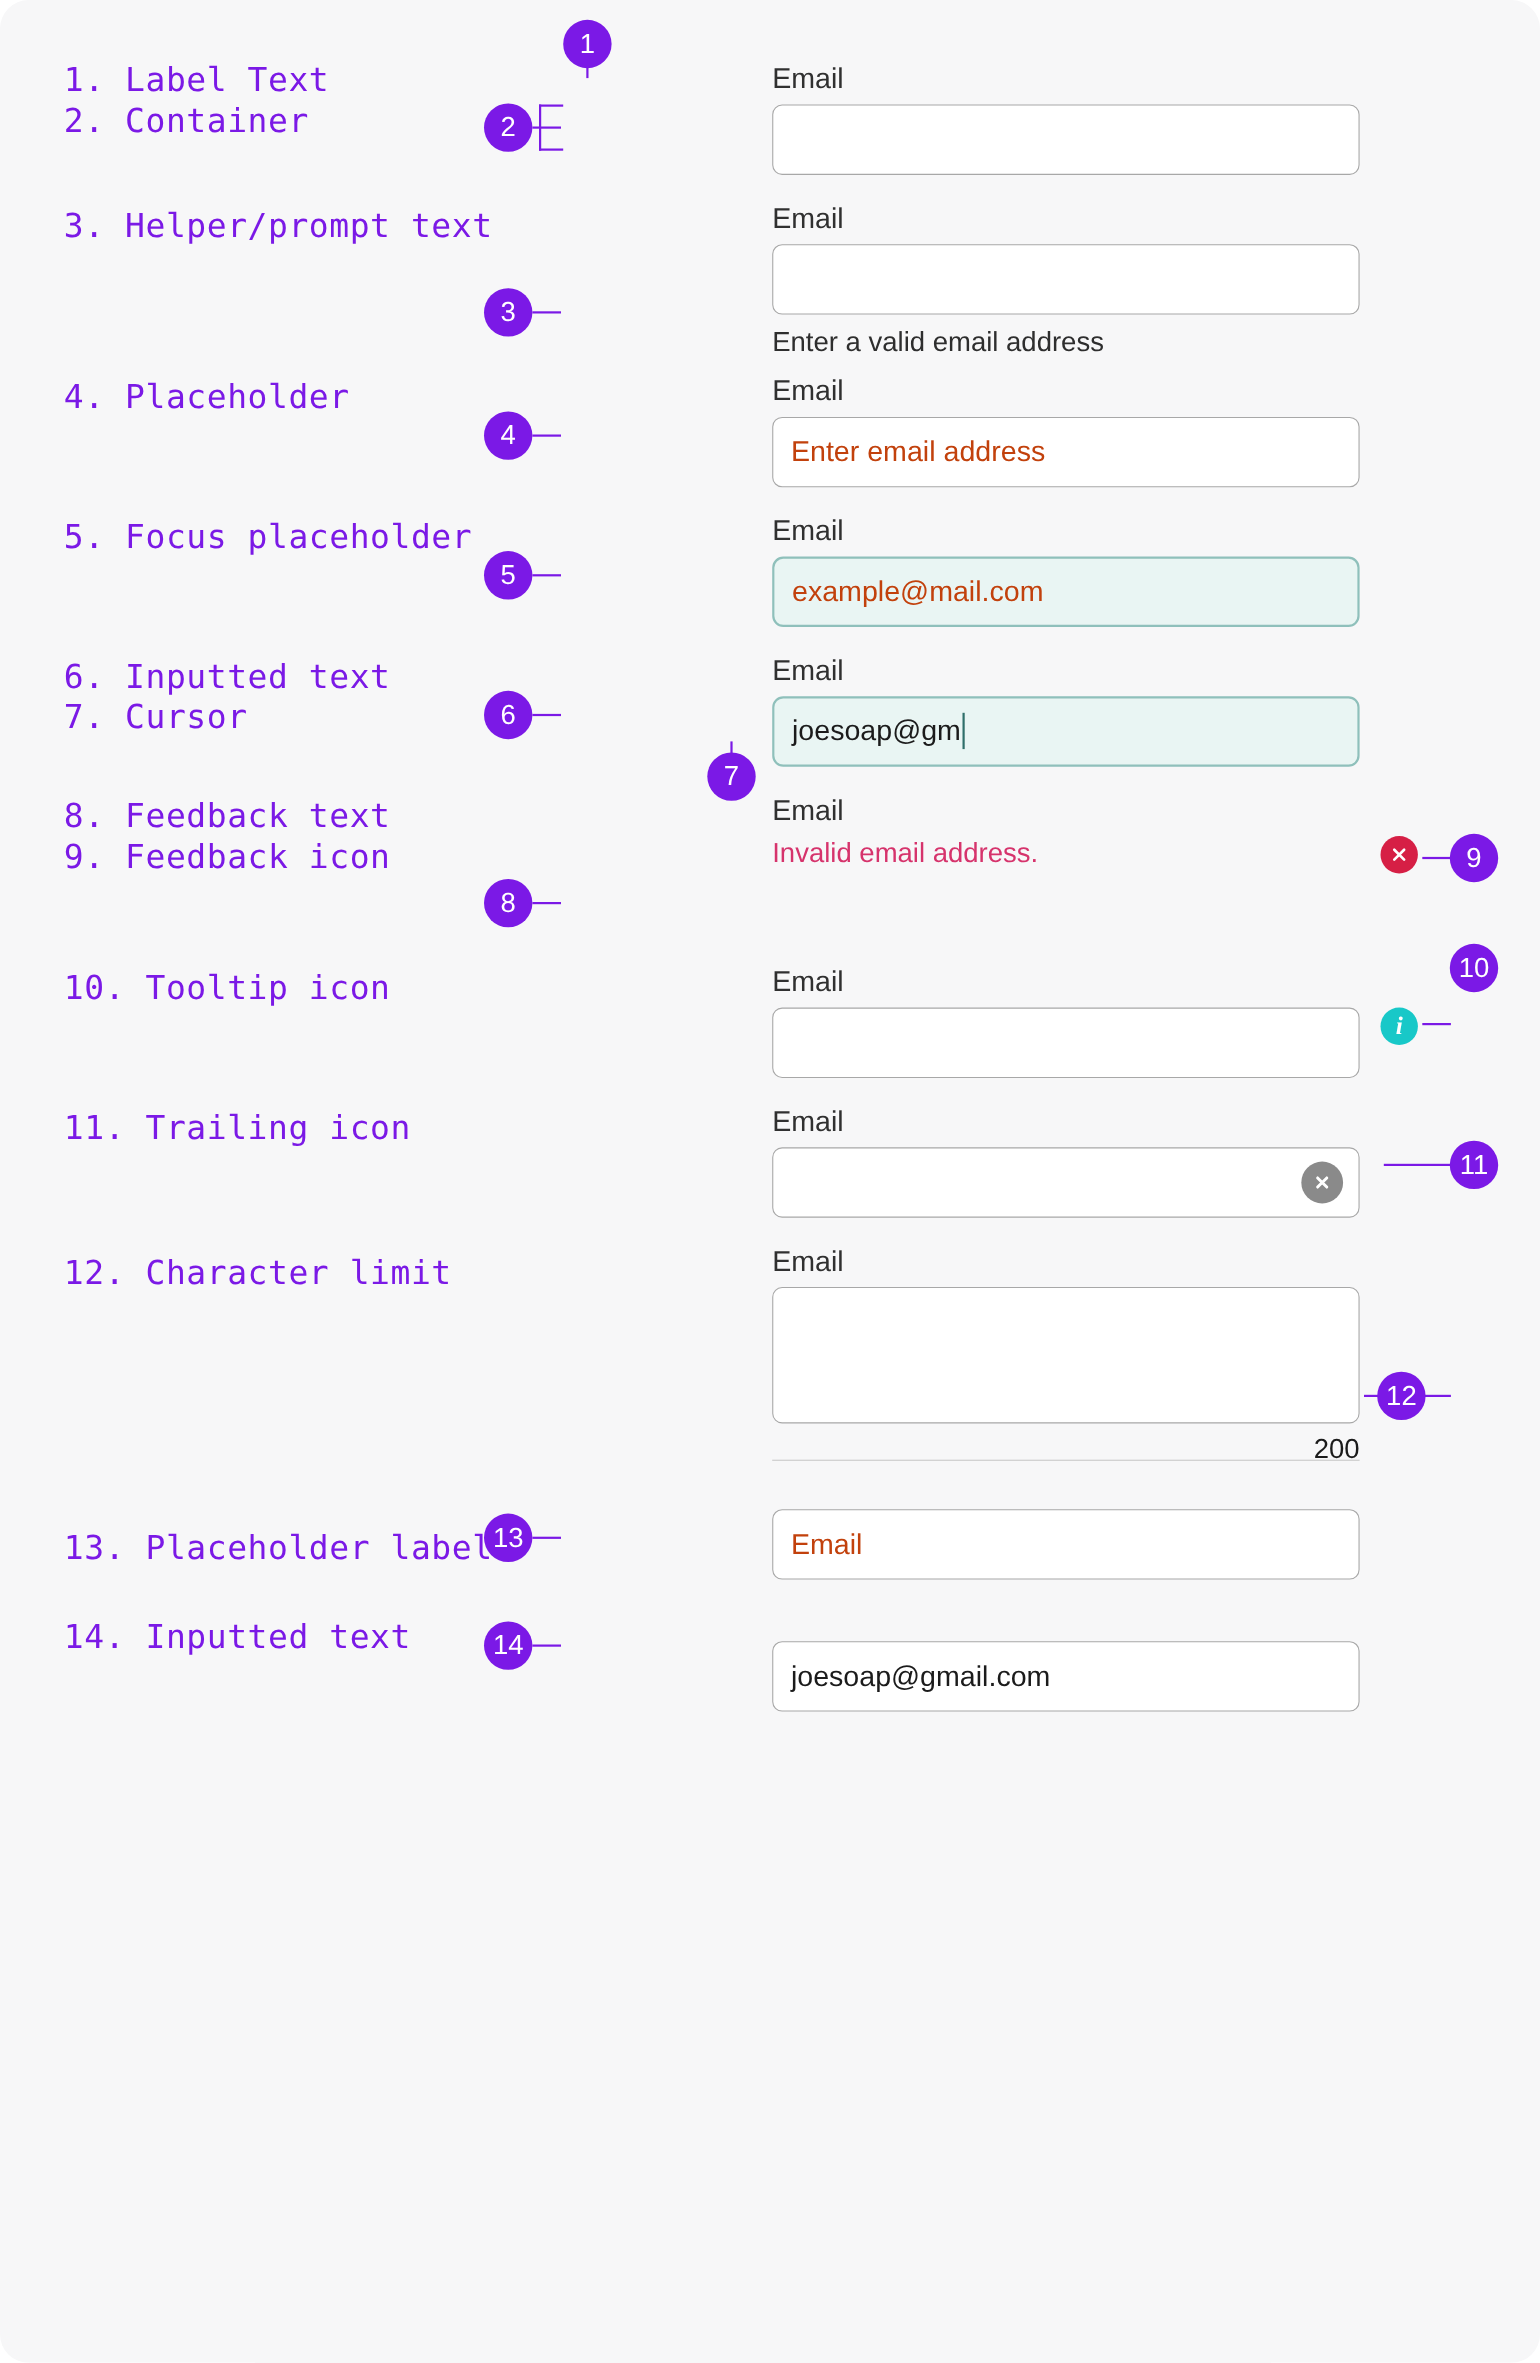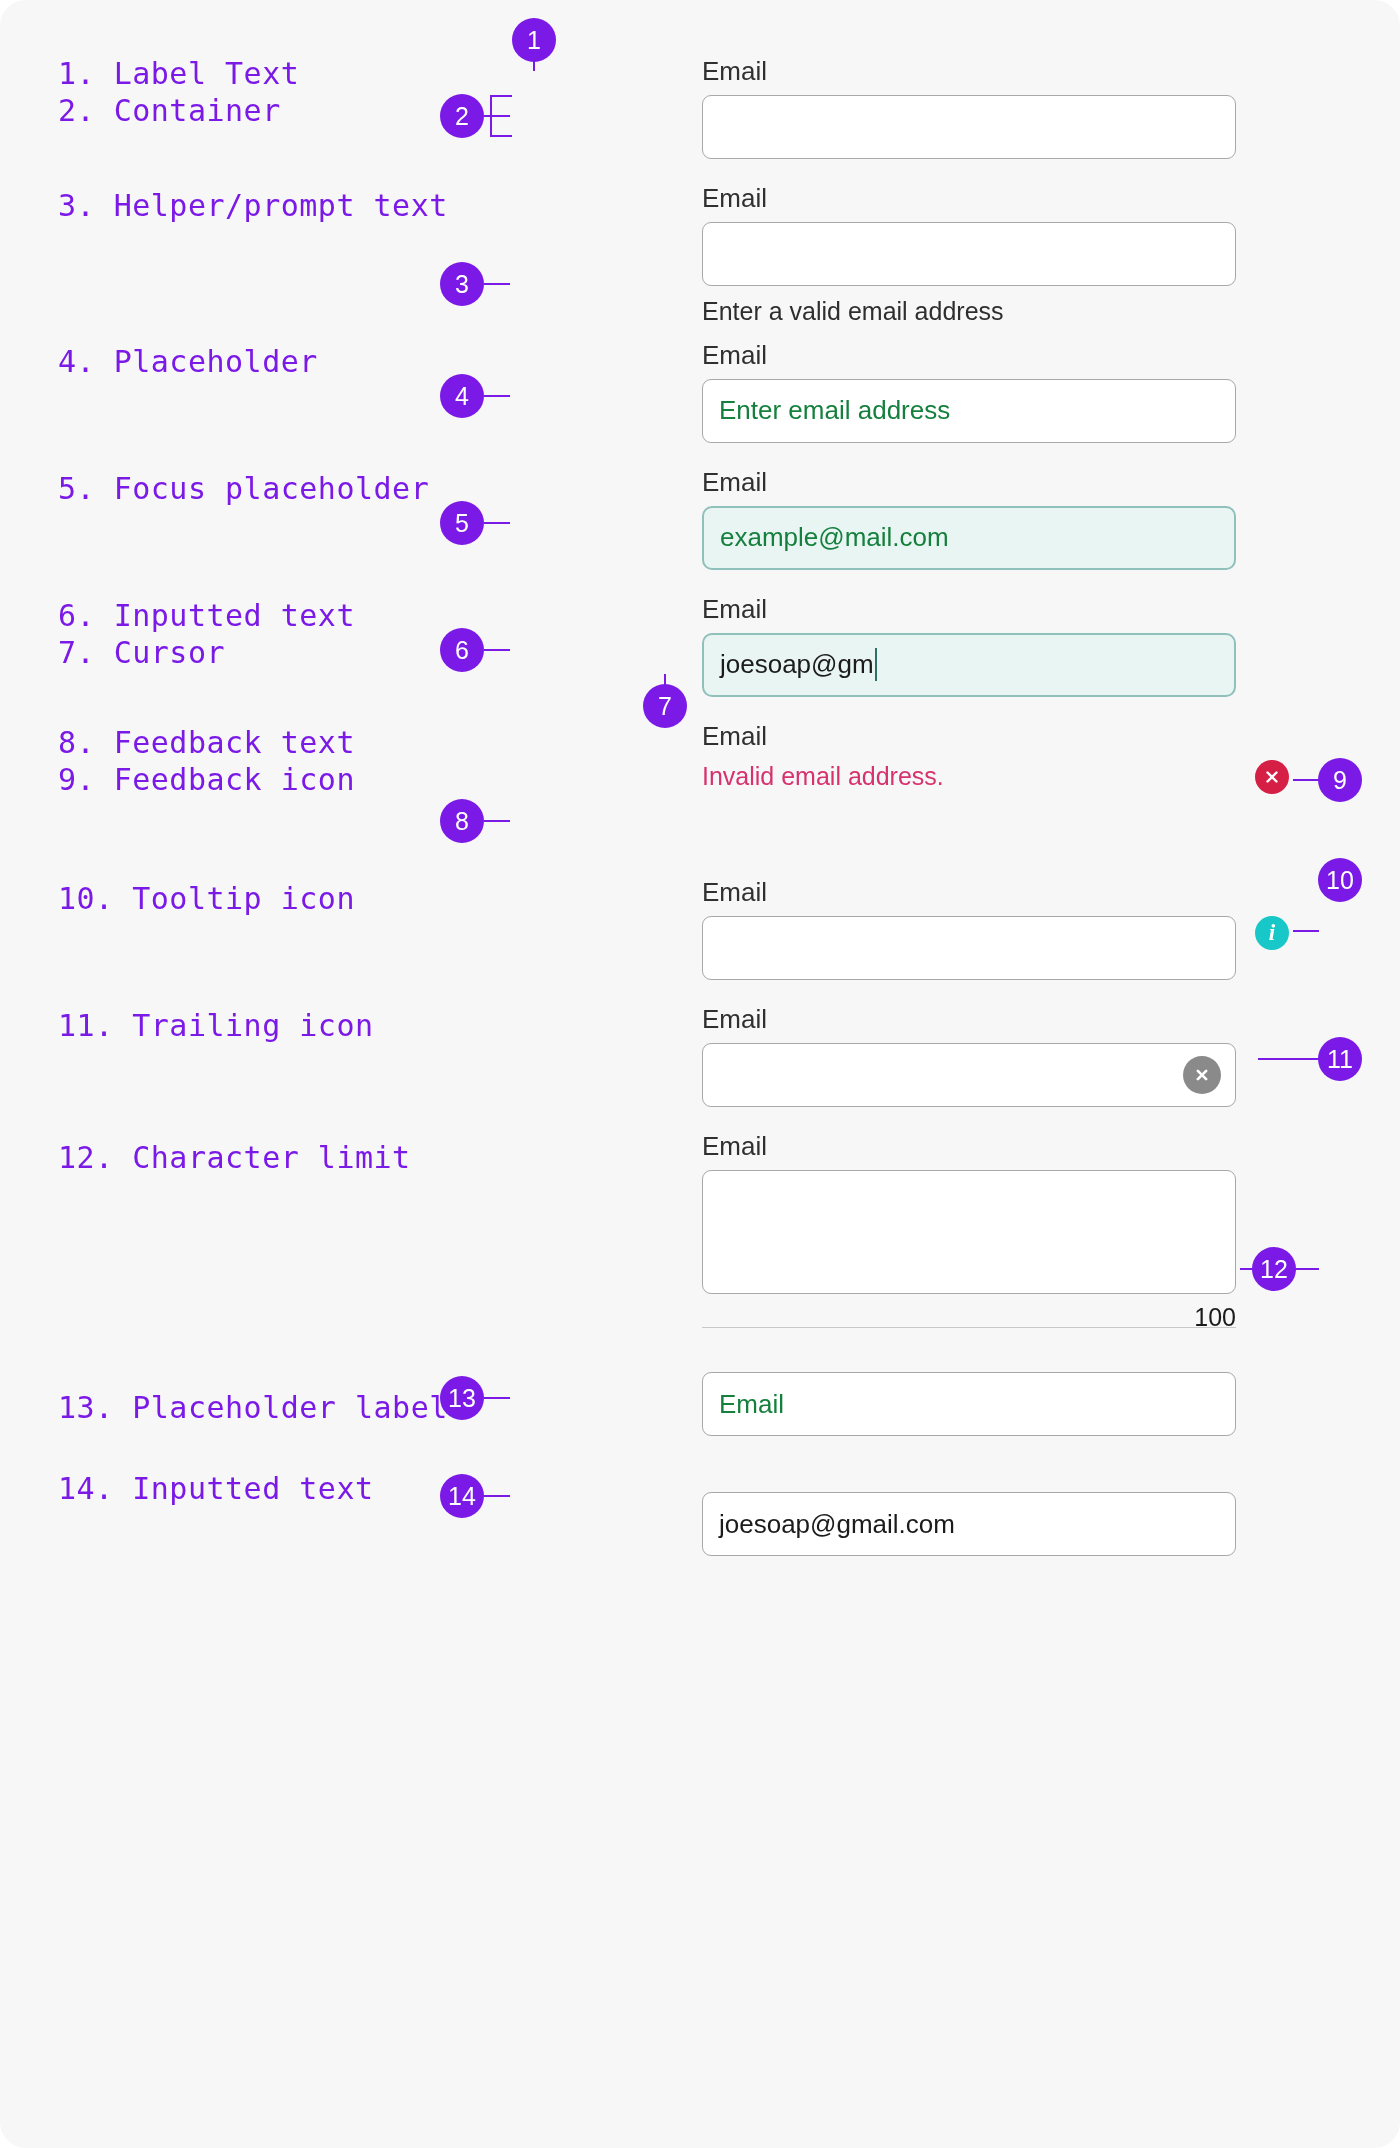--- a/index.html
+++ b/index.html
@@ -48,21 +48,21 @@
     border: 1.6px solid #a8a8a8;
     border-radius: 9px;
     background: #ffffff;
     display: flex;
     align-items: center;
     padding: 0 16px;
     font-size: 26px;
     color: #1b1b1b;
   }
   .box.tall { height: 124px; align-items: flex-start; padding-top: 12px; }
-  .box .ph { color: #15803d; }
+  .box .ph { color: #c2410c; }
   .box.focus {
     border: 2.4px solid #8fc0bb;
     background: #e9f5f3;
     border-radius: 10px;
   }
   .box.error {
     border: 1.8px solid #e0648e;
   }
   .helper {
     font-size: 25px;
@@ -257,21 +257,21 @@
         </svg>
       </span>
     </div>
   </div>
   <div class="cal" style="left:1318px; top:1037px;">11</div>
   <div class="lead h" style="left:1258px; top:1058px; width:61px;"></div>
 
   <div class="field" style="top:1132px;">
     <div class="flabel">Email</div>
     <div class="box tall"></div>
-    <div class="counter">100</div>
+    <div class="counter">200</div>
   </div>
   <div class="cal" style="left:1252px; top:1247px;">12</div>
   <div class="lead h" style="left:1240px; top:1268px; width:79px;"></div>
 
   <div class="divider" style="left:702px; top:1327px; width:534px;"></div>
 
   <div class="field" style="top:1372px;">
     <div class="box">
       <span class="ph">Email</span>
     </div>

